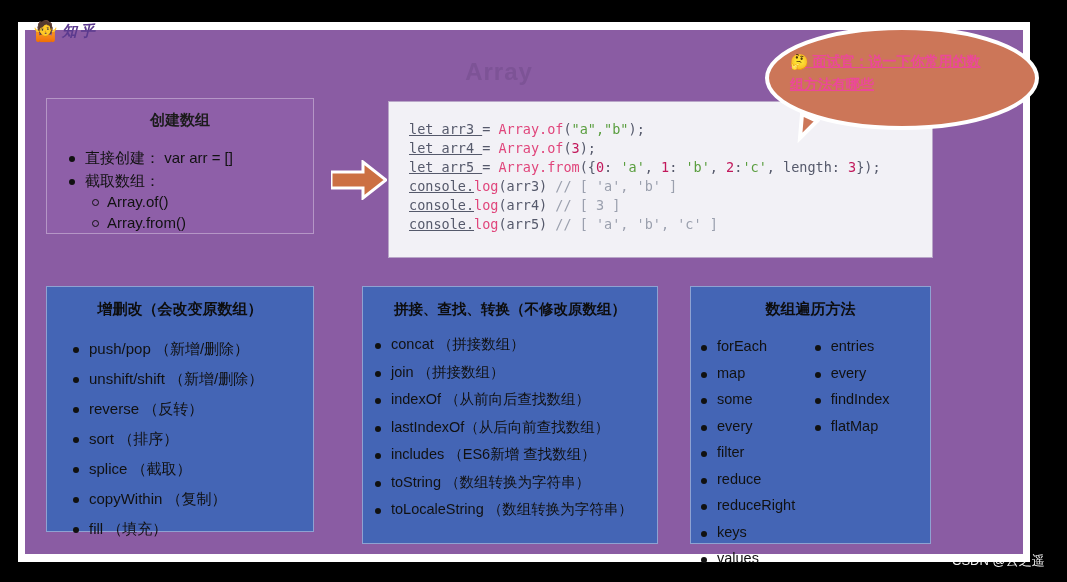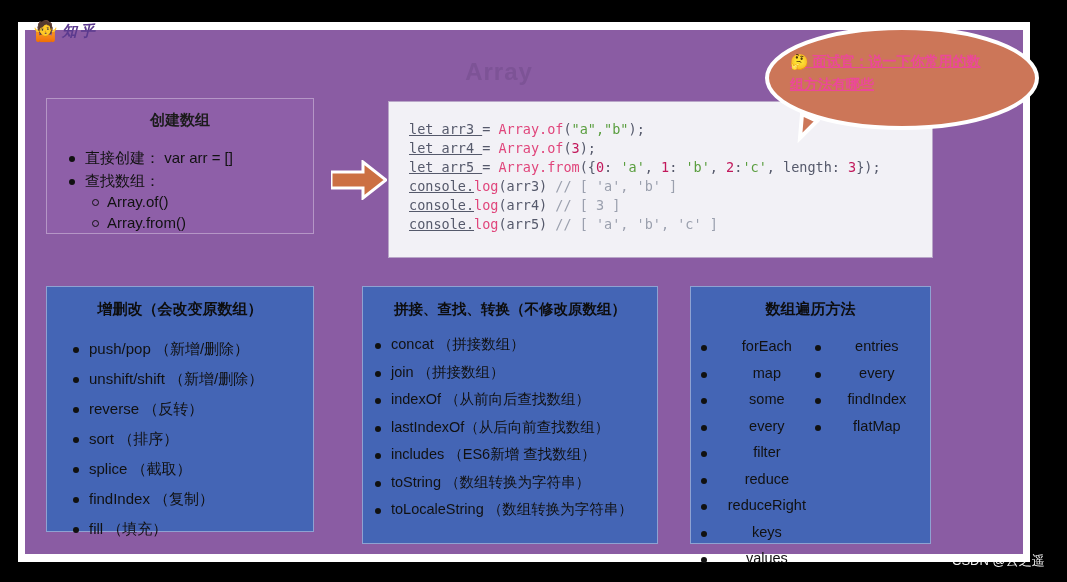--- a/index.html
+++ b/index.html
@@ -241,21 +241,20 @@
 
   #card-iterate {
     left: 690px;
     top: 286px;
     width: 241px;
     height: 258px;
   }
   #card-iterate .cols {
     display: flex;
     margin: 20px 7px 0 26px;
-    text-align: center;
   }
   #card-iterate .cols ul { margin: 0; }
   #card-iterate .col-left { width: 108px; }
   #card-iterate .col-right { width: 100px; padding-left: 14px; }
   #card-iterate li { margin-bottom: 12px; font-size: 14.5px; }
 
   
   #watermark {
     position: absolute;
     left: 952px;
@@ -283,21 +282,21 @@
 
   <div class="slide-title">Array</div>
 
   <div class="card" id="card-create">
     <div class="card-title">创建数组</div>
     <ul>
       <li class="bullet-disc">
         <span>直接创建：  var arr = []</span>
       </li>
       <li class="bullet-disc">
-        <span>查找数组：</span>
+        <span>截取数组：</span>
         <ul>
           <li class="bullet-circle">
             <span>Array.of()</span>
           </li>
           <li class="bullet-circle">
             <span>Array.from()</span>
           </li>
         </ul>
       </li>
     </ul>
@@ -331,21 +330,21 @@
   </div>
 
   <div class="card card-blue" id="card-mutate">
     <div class="card-title">增删改（会改变原数组）</div>
     <ul>
         <li class="bullet-disc"><span>push/pop （新增/删除）</span></li>
         <li class="bullet-disc"><span>unshift/shift （新增/删除）</span></li>
         <li class="bullet-disc"><span>reverse （反转）</span></li>
         <li class="bullet-disc"><span>sort （排序）</span></li>
         <li class="bullet-disc"><span>splice （截取）</span></li>
-        <li class="bullet-disc"><span>findIndex （复制）</span></li>
+        <li class="bullet-disc"><span>copyWithin （复制）</span></li>
         <li class="bullet-disc"><span>fill （填充）</span></li>
       </ul>
   </div>
 
   <div class="card card-blue" id="card-nonmutate">
     <div class="card-title">拼接、查找、转换（不修改原数组）</div>
     <ul>
         <li class="bullet-disc"><span>concat （拼接数组）</span></li>
         <li class="bullet-disc"><span>join （拼接数组）</span></li>
         <li class="bullet-disc"><span>indexOf （从前向后查找数组）</span></li>

